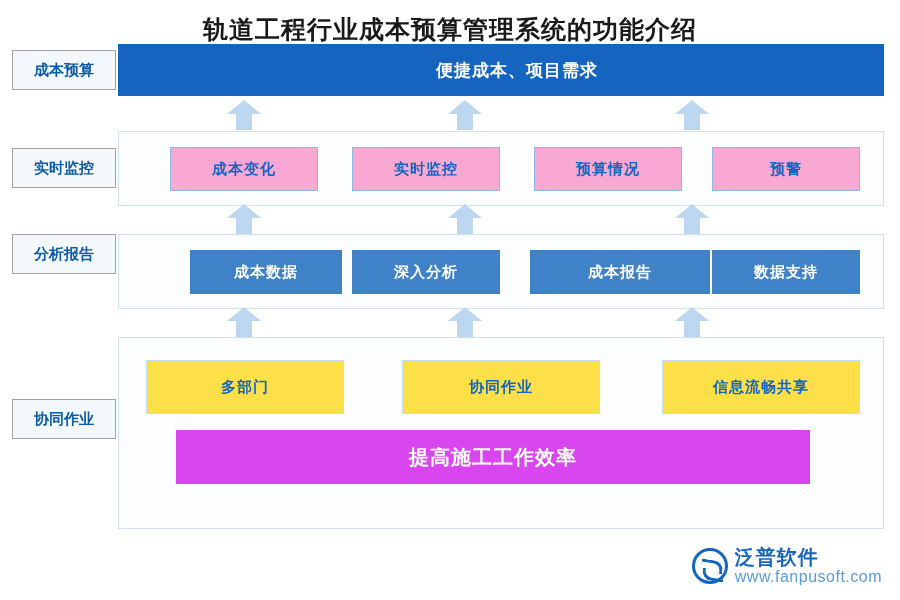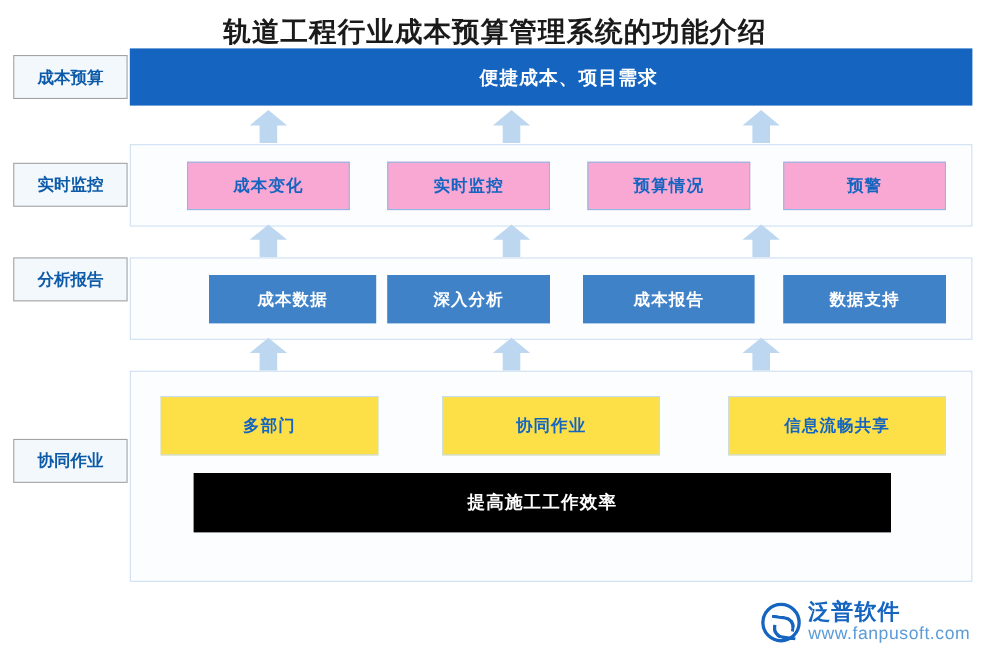--- a/index.html
+++ b/index.html
@@ -95,24 +95,24 @@
   }
 
   .cell-soft {
     background: #fde047;
     border: 1px solid #c5dcf2;
     color: #1565c0;
     font-weight: bold;
   }
 
   .cell-deep {
-    background: #000000;
+    background: #d946ef;
     color: #ffffff;
     font-weight: bold;
-    font-size: 16px;
+    font-size: 20px;
     text-align: right;
   }
 
   
   .arrow-up {
     position: absolute;
     width: 34px;
     height: 30px;
   }
   .arrow-up .stem {
@@ -255,21 +255,21 @@
         <div class="stem"></div>
     </div>
     <div class="arrow-up" style="left: 675px; top: 160px;">
       <div class="head"></div>
         <div class="stem"></div>
     </div>
 
     <div class="panel" style="left: 118px; top: 190px; width: 766px; height: 75px;"></div>
     <div class="cell cell-solid" style="left: 166px; top: 206px; width: 152px; height: 44px; margin-left: 24px;">成本数据</div>
     <div class="cell cell-solid" style="left: 352px; top: 206px; width: 148px; height: 44px;">深入分析</div>
-    <div class="cell cell-solid" style="left: 530px; top: 206px; width: 156px; height: 44px;">成本报告</div>
+    <div class="cell cell-solid" style="left: 530px; top: 206px; width: 180px; height: 44px;">成本报告</div>
     <div class="cell cell-solid" style="left: 712px; top: 206px; width: 148px; height: 44px; text-align: right;">数据支持</div>
 
     <div class="watermark">
       <span class="wm-circle"></span>
       <span>泛普软件</span>
     </div>
 
     <div class="arrow-up" style="left: 227px; top: 263px;">
       <div class="head"></div>
         <div class="stem"></div>

